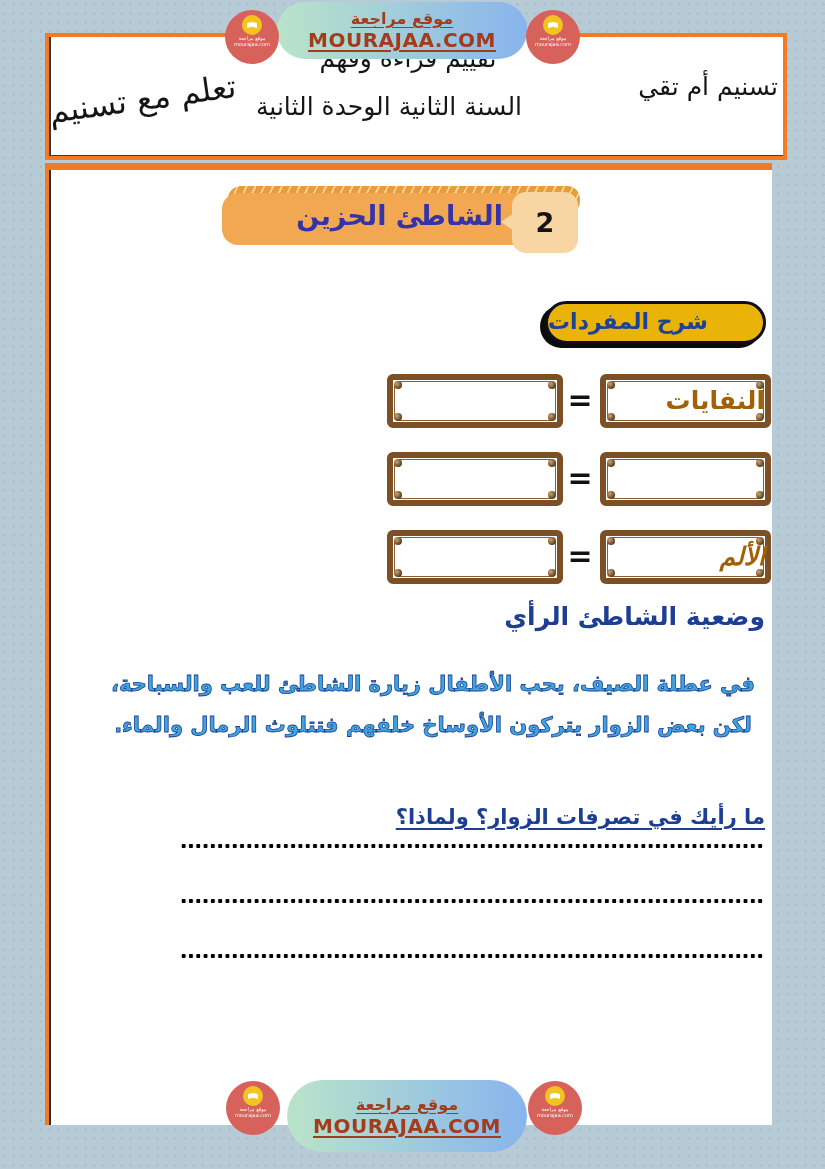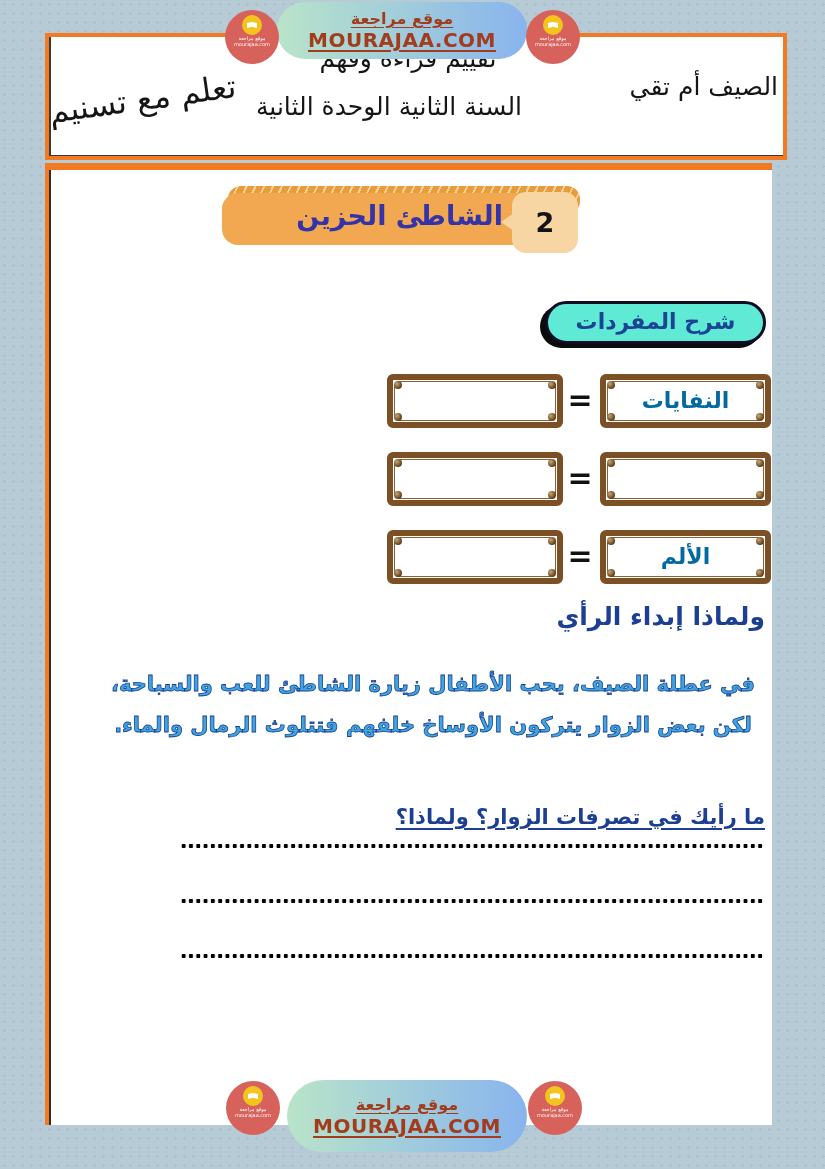--- a/index.html
+++ b/index.html
@@ -43,40 +43,40 @@
   .title-bar { left:222px; top:193px; width:325px; height:52px; border-radius:16px; background:#f2a851; }
   .title-text { left:235px; top:200px; width:268px; text-align:right; font-size:27px; font-weight:bold; color:#3434a8; direction:rtl; }
   .title-tab { left:512px; top:192px; width:66px; height:61px; border-radius:14px; background:#f8d6a4; }
   .title-tab-tail { left:501px; top:213px; width:0; height:0;
     border-top:9px solid transparent; border-bottom:9px solid transparent; border-right:13px solid #f8d6a4; }
   .title-num { left:512px; top:192px; width:66px; height:61px; line-height:61px; text-align:center; font-size:27px; font-weight:bold; color:#141414; }
 
   
   .vocab-pill {
     left:545px; top:301px; width:221px; height:43px;
-    background:#5eead4; border:3px solid #0d0d24; border-radius:23px;
+    background:#eab308; border:3px solid #0d0d24; border-radius:23px;
     box-shadow:-5px 4px 0 #0b0b0b;
-    text-align:center; line-height:36px;
+    text-align:left; line-height:36px;
     font-size:22px; font-weight:bold; color:#1c4394; direction:rtl;
   }
   .plaque {
     background:#fff; border:6px solid #7d4f24; border-radius:6px; height:54px;
   }
   .plaque::after {
     content:""; position:absolute; inset:1px; border:1.5px solid #8a5f30; border-radius:5px;
   }
   .screw { position:absolute; width:8px; height:8px; border-radius:50%;
     background:radial-gradient(circle at 35% 35%, #caa573, #5f3e1a 70%); z-index:2; }
   .screw.tl { left:1px; top:1px; }  .screw.tr { right:1px; top:1px; }
   .screw.bl { left:1px; bottom:1px; } .screw.br { right:1px; bottom:1px; }
-  .word-label { position:absolute; inset:0; line-height:42px; text-align:center;
-    font-size:22px; font-weight:bold; color:#0369a1; direction:rtl; }
+  .word-label { position:absolute; inset:0; line-height:42px; 
+    font-size:25px; font-weight:bold; color:#a16207; direction:rtl; }
   .equals { width:34px; text-align:center; font-size:30px; font-weight:bold; color:#111; }
 
-  .row1 { top:374px; } .row2 { top:452px; } .row3 { top:530px; }
+  .row1 { top:374px; } .row2 { top:452px; } .row3 { top:530px;font-style:italic; }
   .word-box { left:600px; width:171px; }
   .def-box  { left:387px; width:176px; }
   .eq-pos   { left:563px; }
   .eq1 { top:382px; } .eq2 { top:460px; } .eq3 { top:538px; }
 
   
   .opinion-heading { right:60px; top:602px; font-size:25px; font-weight:bold; color:#1c3f94; direction:rtl; white-space:nowrap; }
   .opinion-par {
     right:58px; top:664px; width:668px; text-align:center; direction:rtl;
     font-size:21px; font-weight:bold; line-height:1.95;
@@ -112,21 +112,21 @@
     clip-path:polygon(0 15%, 50% 0, 100% 15%, 100% 100%, 50% 80%, 0 100%); }
   .logo-badge .t1 { font-size:5px; line-height:6px; color:#fff; direction:rtl; }
   .logo-badge .t2 { font-size:5px; line-height:6px; color:#fff; }
   .lg-tl { left:225px; top:10px; } .lg-tr { left:526px; top:10px; }
   .lg-bl { left:226px; top:1081px; } .lg-br { left:528px; top:1081px; }
 </style>
 </head>
 <body>
 
 <div class="abs header-box">
-  <div class="abs hdr-student" style="position:fixed;">الصيف أم تقي</div>
+  <div class="abs hdr-student" style="position:fixed;">تسنيم أم تقي</div>
 </div>
 <div class="abs hdr-assess">تقييم قراءة وفهم</div>
 <div class="abs hdr-grade">السنة الثانية الوحدة الثانية</div>
 <div class="abs hdr-brand">تعلم مع تسنيم</div>
 
 <div class="abs main-page"></div>
 
 <div class="abs title-hatch"></div>
 <div class="abs title-bar"></div>
 <div class="abs title-tab-tail"></div>
@@ -176,21 +176,21 @@
 </div>
 <div class="abs equals eq-pos eq3">=</div>
 <div class="abs plaque row3 def-box">
   <span class="screw tl"></span>
     <span class="screw tr"></span>
     <span class="screw bl"></span>
     <span class="screw br"></span>
   <div class="word-label"></div>
 </div>
 
-<div class="abs opinion-heading">ولماذا إبداء الرأي</div>
+<div class="abs opinion-heading">وضعية الشاطئ الرأي</div>
 <div class="abs opinion-par">في عطلة الصيف، يحب الأطفال زيارة الشاطئ للعب والسباحة، لكن بعض الزوار يتركون الأوساخ خلفهم فتتلوث الرمال والماء.</div>
 <div class="abs opinion-q">ما رأيك في تصرفات الزوار؟ ولماذا؟</div>
 
 <div class="abs answer-line al1"></div>
 <div class="abs answer-line al2"></div>
 <div class="abs answer-line al3"></div>
 
 <div class="abs banner banner-top">
   <div class="ar">موقع مراجعة</div>
   <div class="en">MOURAJAA.COM</div>

